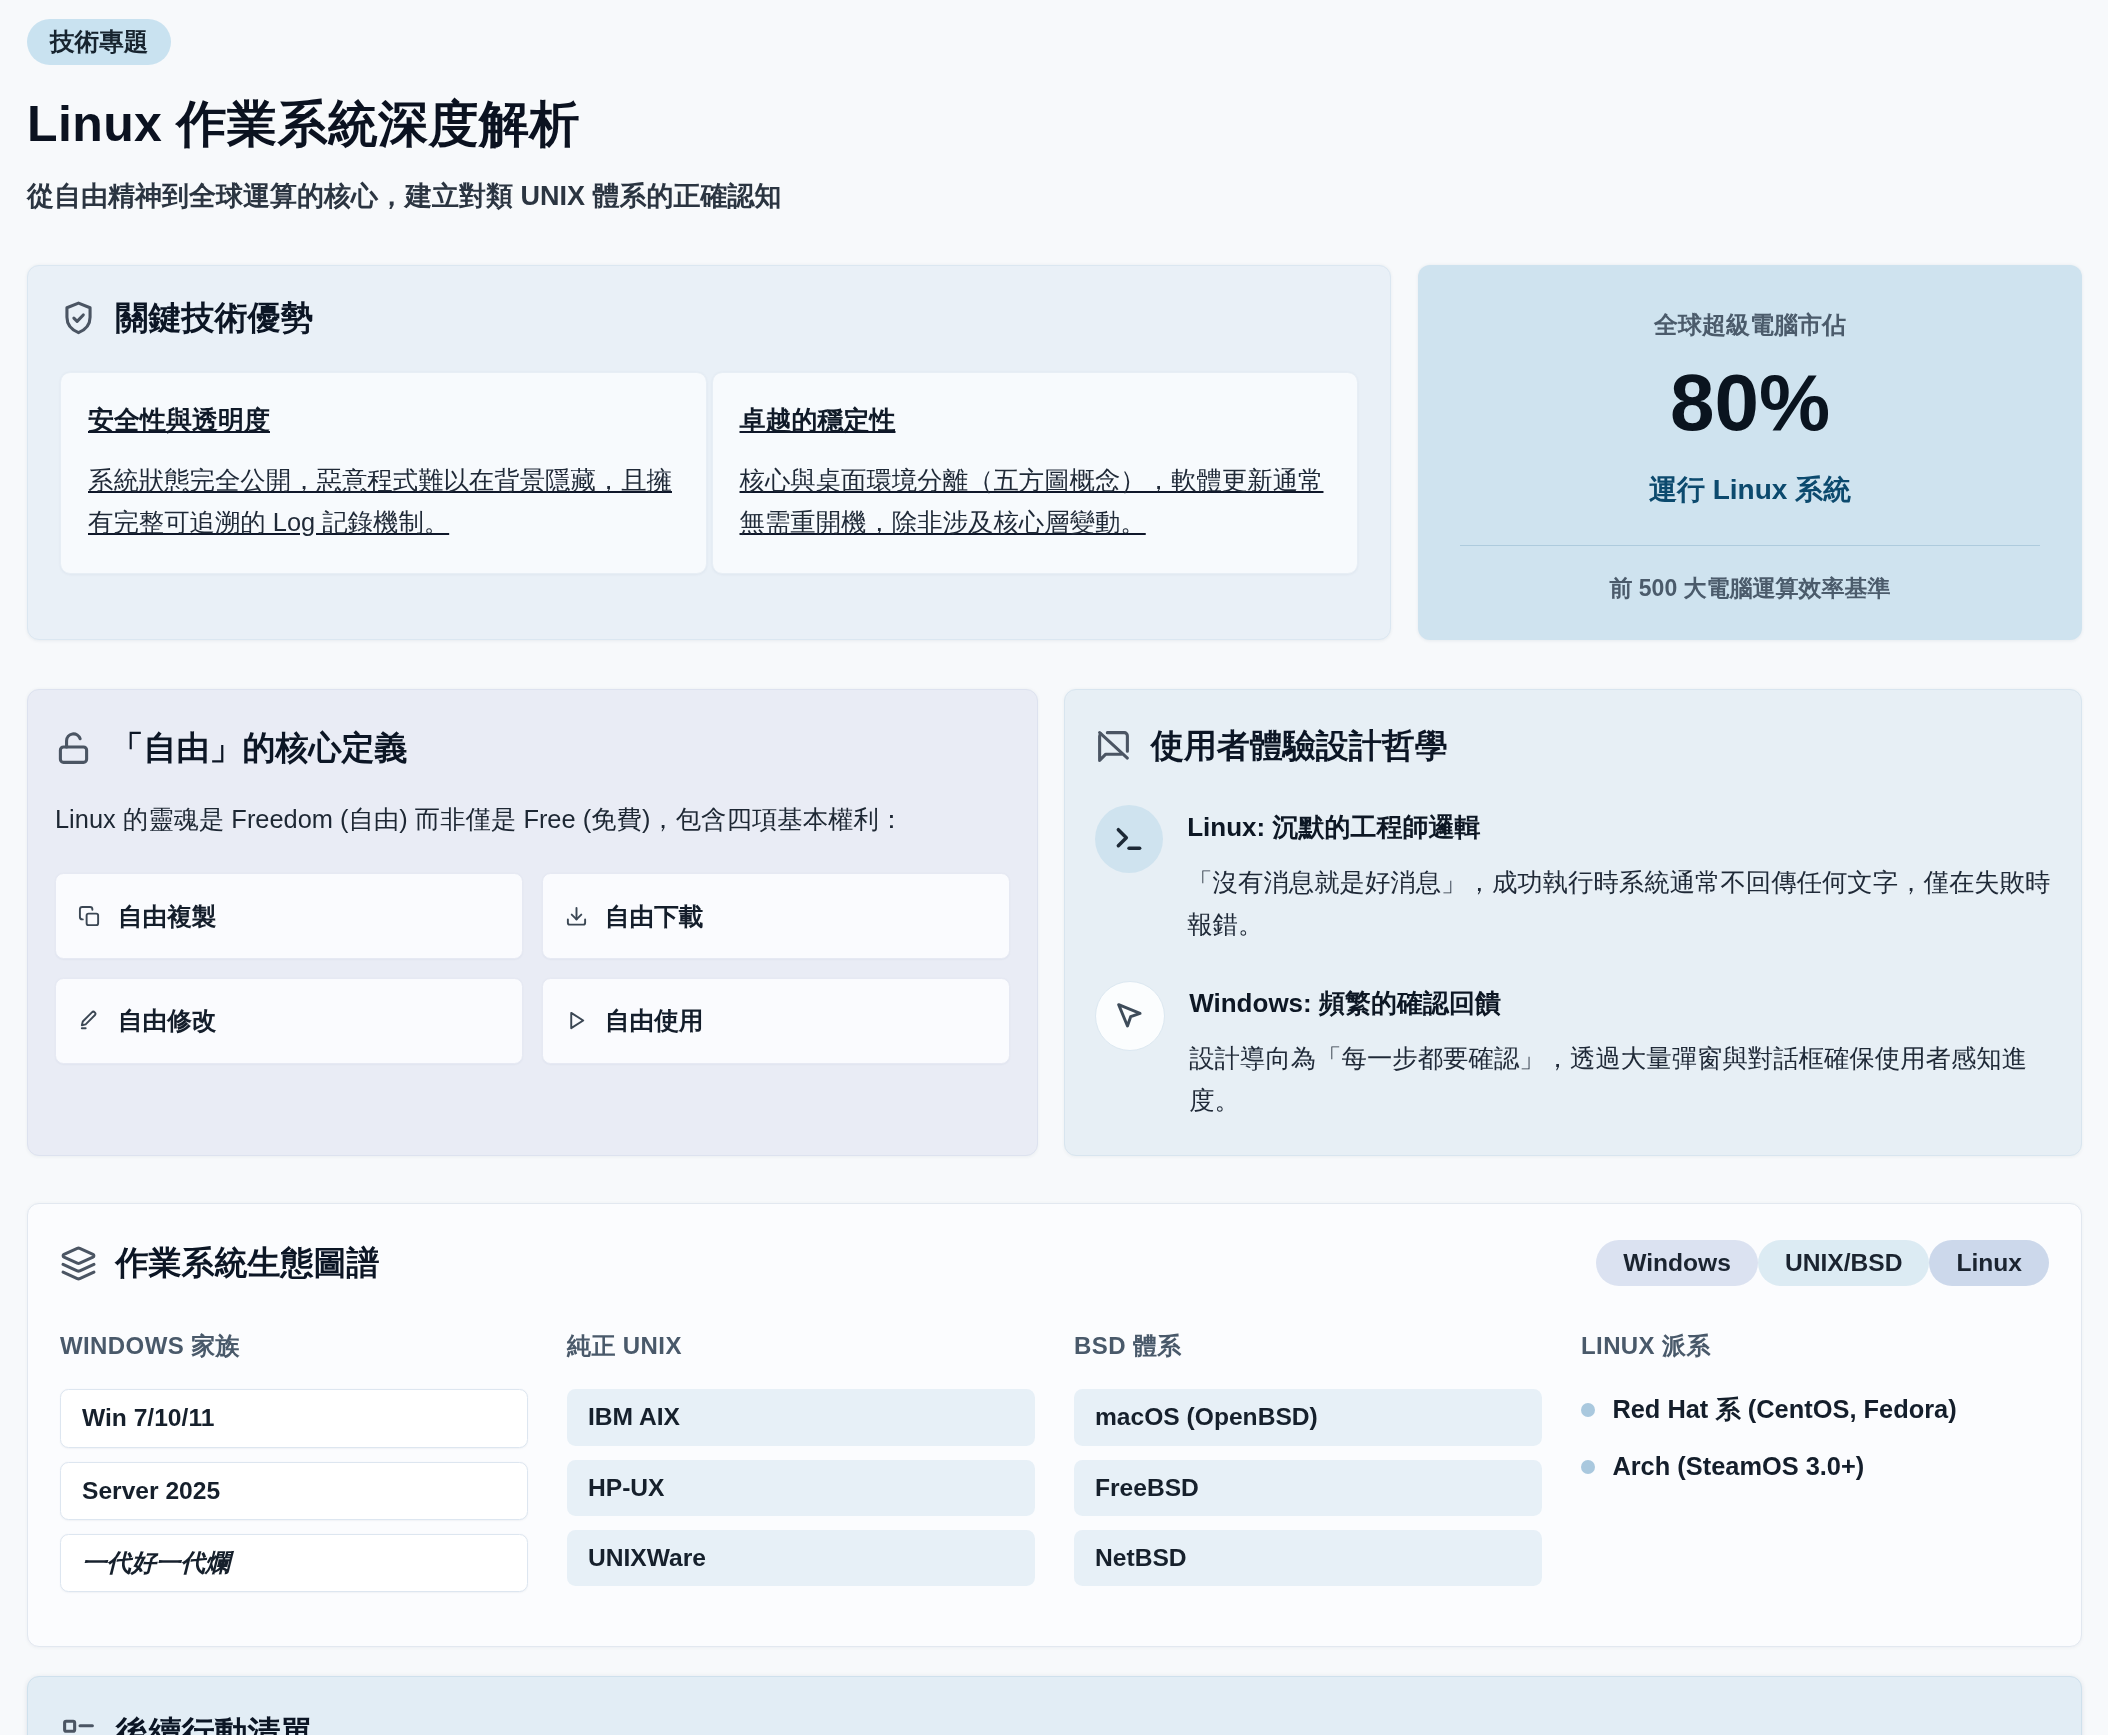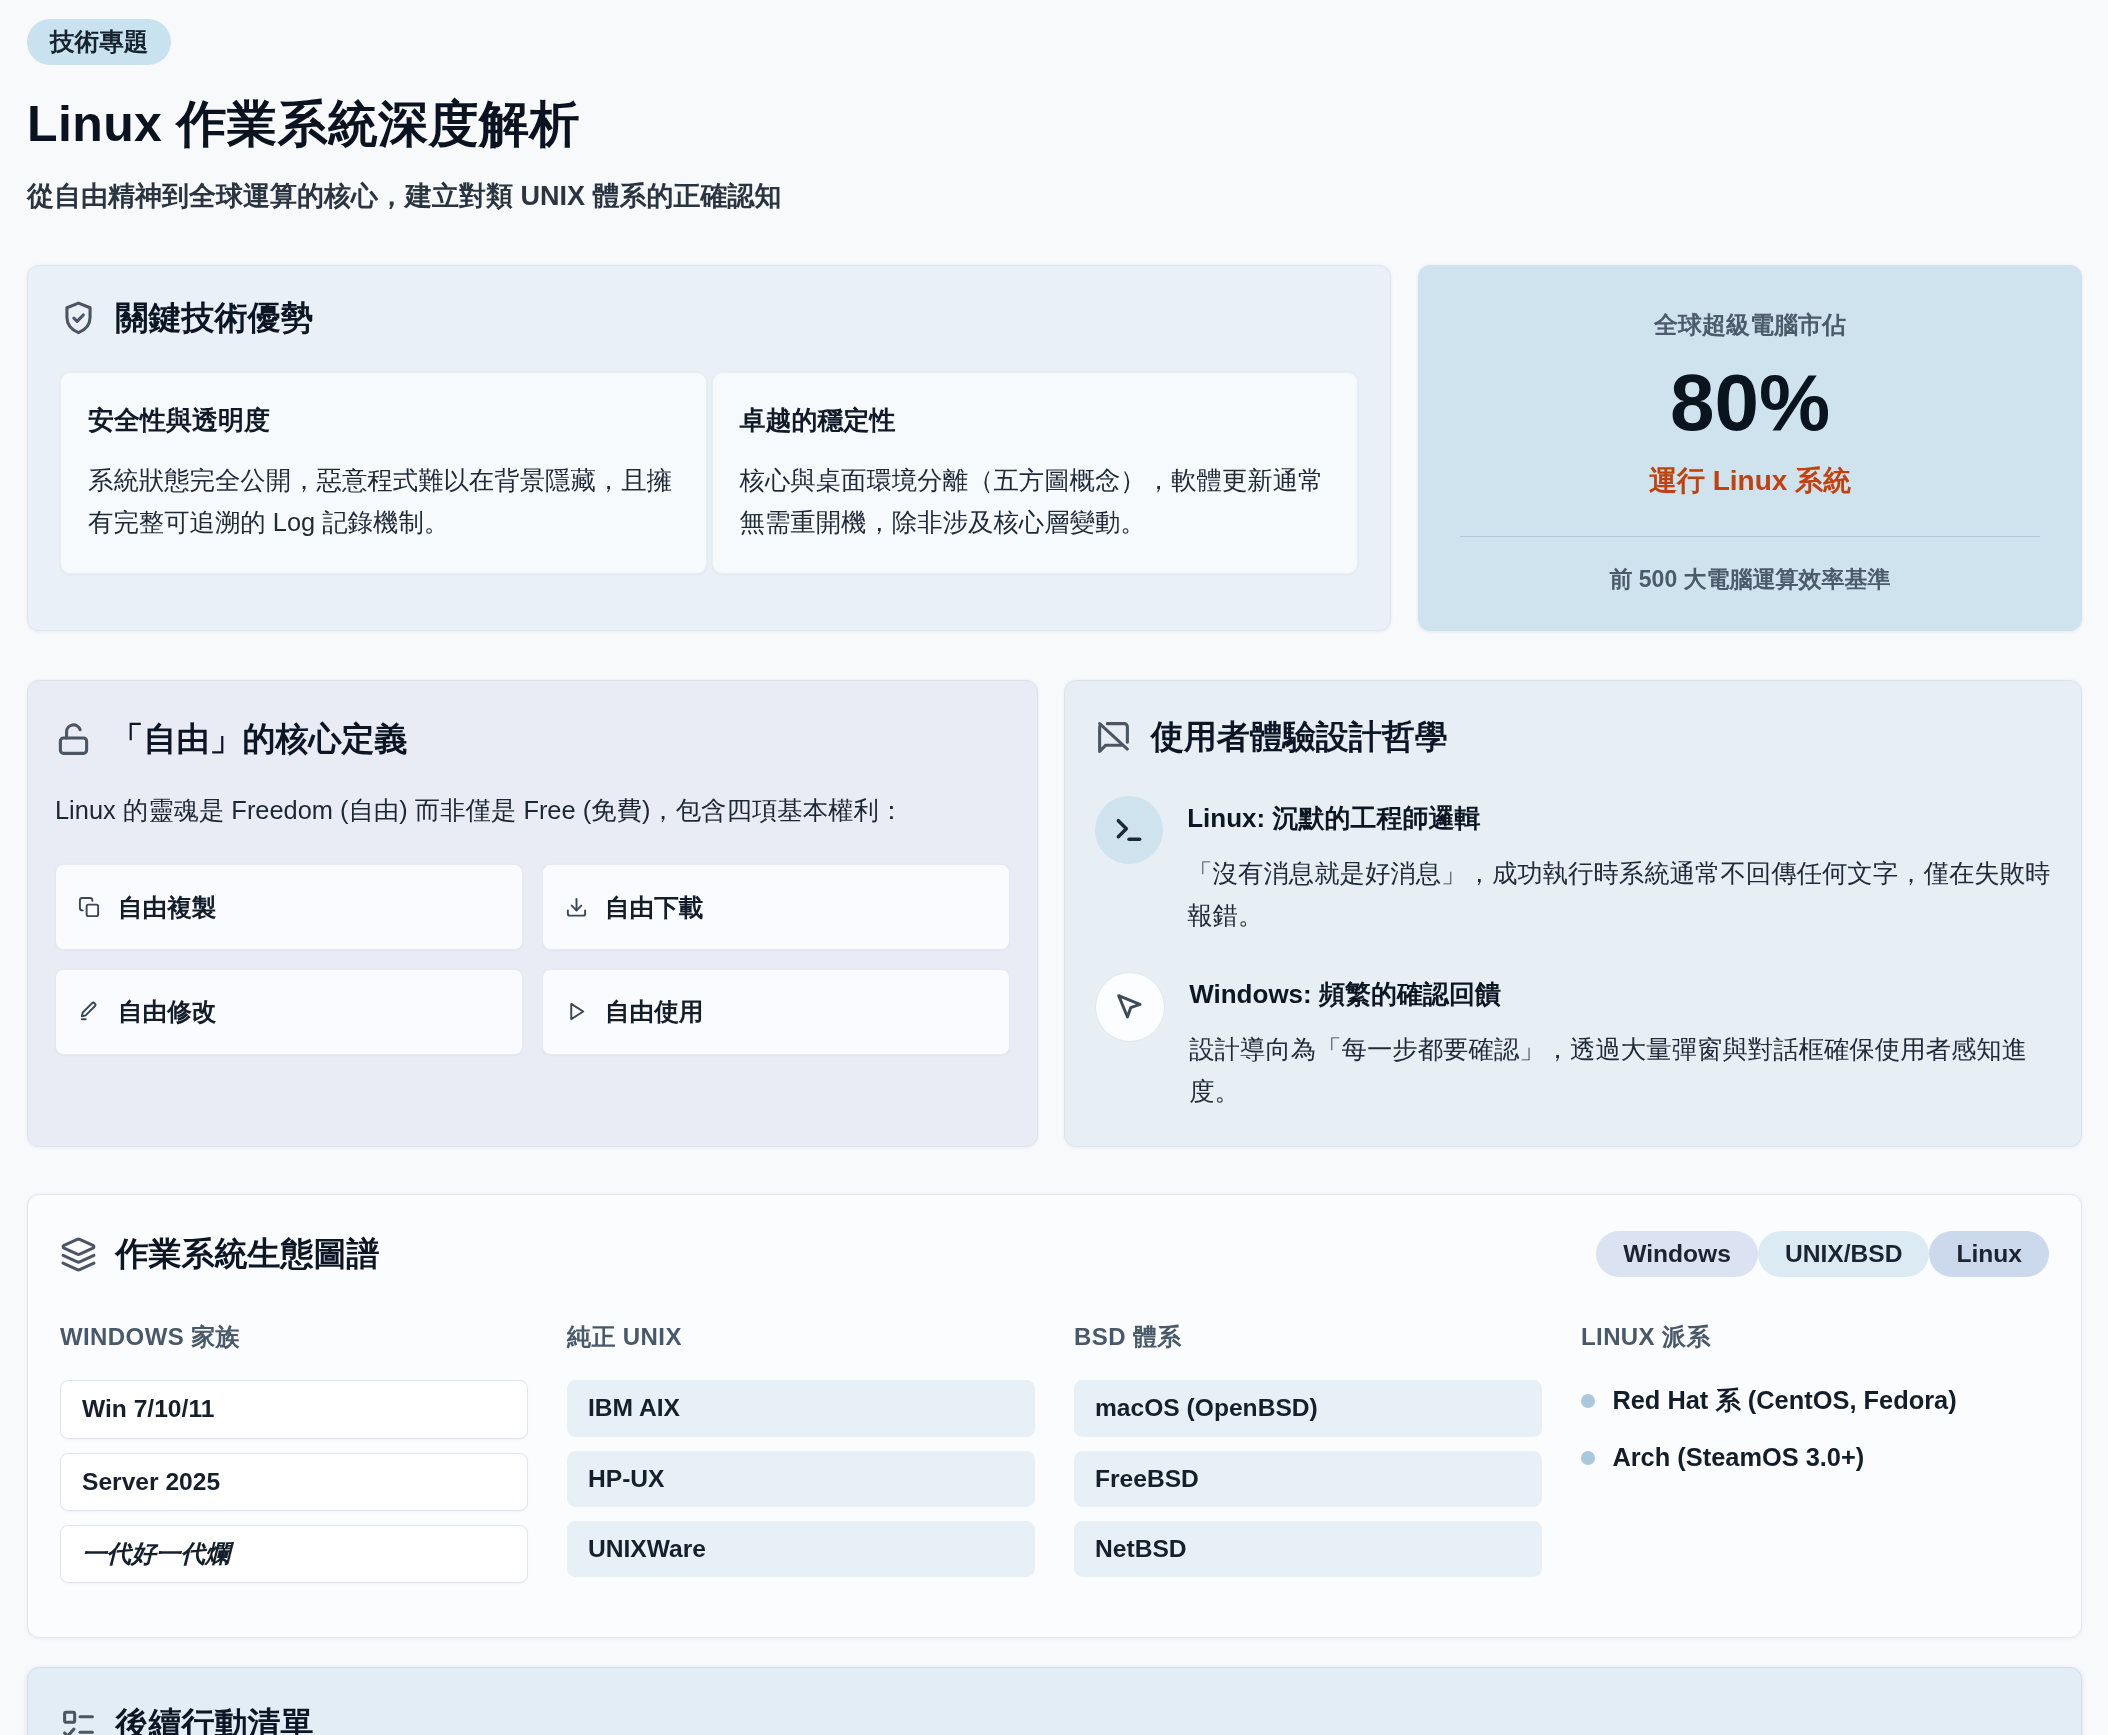--- a/index.html
+++ b/index.html
@@ -20,31 +20,31 @@
 
   .card{border-radius:12px;box-sizing:border-box;}
   .card-header{display:flex;align-items:center;gap:18.6px;}
   .card-header svg{width:37px;height:37px;flex:none;}
   .card-title{font-size:33px;font-weight:800;color:#0c1625;}
 
   
   .row1{display:flex;gap:27px;margin-top:51px;align-items:stretch;}
   .card-adv{flex:1;background:#e9f0f7;border:0.8px solid #dbe7f1;padding:30.5px 32px;
     box-shadow:0 0.8px 3.4px rgba(30,60,90,.07);}
-  .adv-grid{display:flex;gap:5px;margin-top:30.5px;}
+  .adv-grid{display:flex;gap:5px;margin-top:30.5px;text-decoration:underline;}
   .adv-item{flex:1;background:#f7fafd;border:0.8px solid #e7eef5;border-radius:10.2px;
     padding:30.5px 27px;box-shadow:0 0.8px 2.5px rgba(30,60,90,.05);}
   .adv-item h3{font-size:26px;font-weight:800;margin:0;color:#101a28;}
   .adv-item p{font-size:25.4px;line-height:1.62;color:#1f2937;margin:22px 0 0;}
 
   .card-stat{width:664px;flex:none;background:#cfe3ef;padding:36px 42px;text-align:center;
     display:flex;flex-direction:column;box-shadow:0 0.8px 3.4px rgba(30,60,90,.08);}
   .stat-label{font-size:24px;font-weight:700;color:#4b5b6b;margin-top:8.5px;}
   .stat-value{font-size:80px;font-weight:800;color:#0a141f;margin-top:22px;line-height:1;}
-  .stat-caption{font-size:28px;font-weight:800;color:#c2410c;margin-top:19px;}
+  .stat-caption{font-size:28px;font-weight:800;color:#0c4a6e;margin-top:28px;}
   .stat-divider{border-top:0.8px solid #aecbdd;margin-top:36px;}
   .stat-foot{font-size:23px;font-weight:700;color:#4b5b6b;margin-top:27px;}
 
   
   .row2{display:flex;gap:25.4px;margin-top:49px;align-items:stretch;}
   .card-freedom{flex:1;background:#e9ecf5;border:0.8px solid #dde2ef;padding:36px 27px;
     box-shadow:0 0.8px 3.4px rgba(30,60,90,.06);}
   .freedom-body{font-size:25.4px;color:#1d2733;margin-top:32px;}
   .rights-grid{display:grid;grid-template-columns:1fr 1fr;gap:18.6px;margin-top:36px;}
   .right-chip{background:#fafbfe;border:0.8px solid #e6e9f3;border-radius:8.5px;padding:25.4px 22px;

